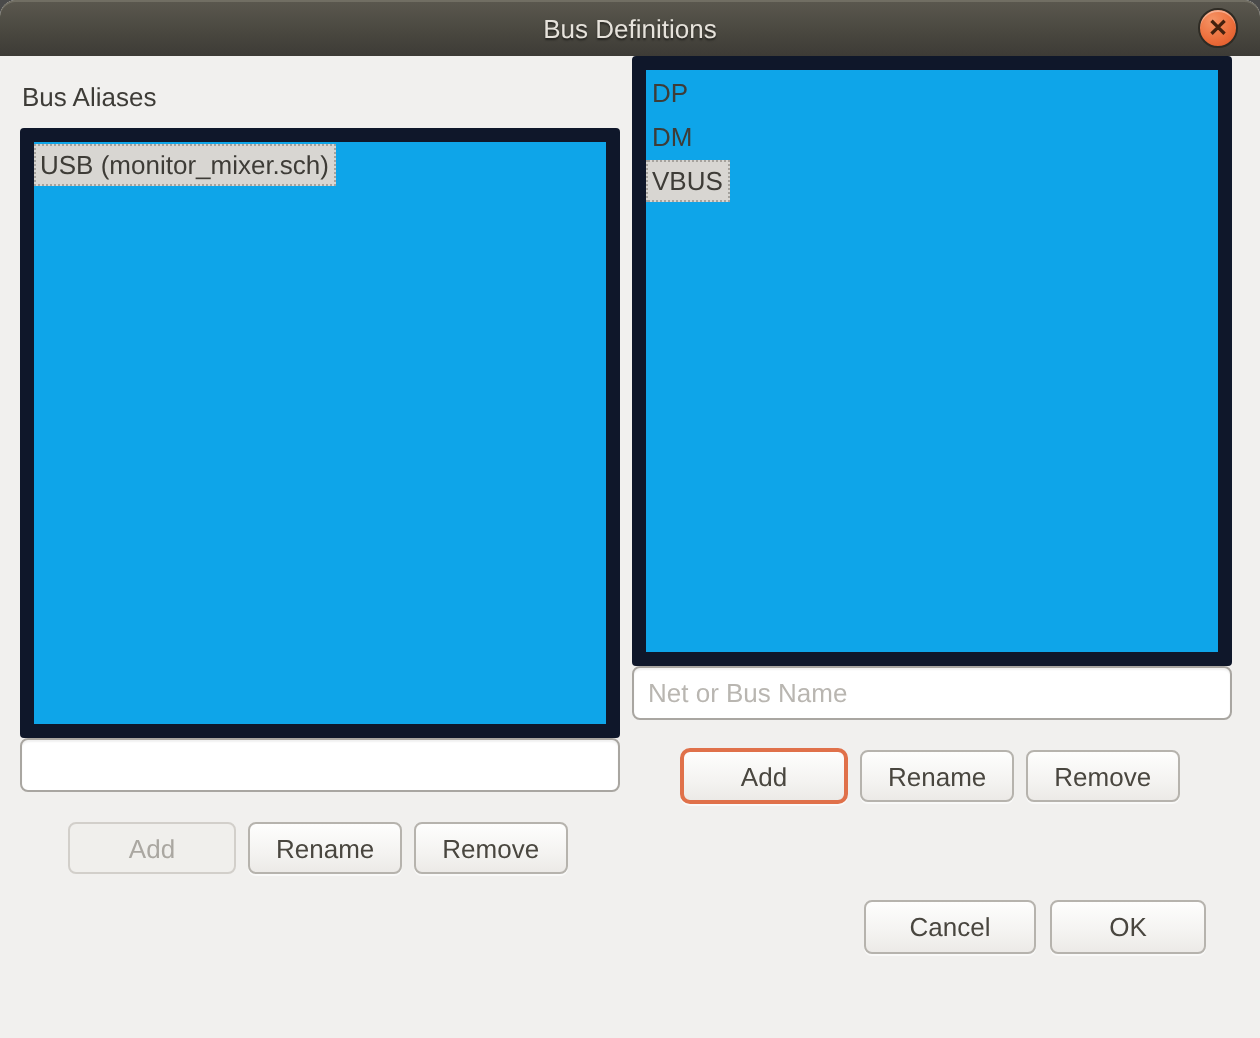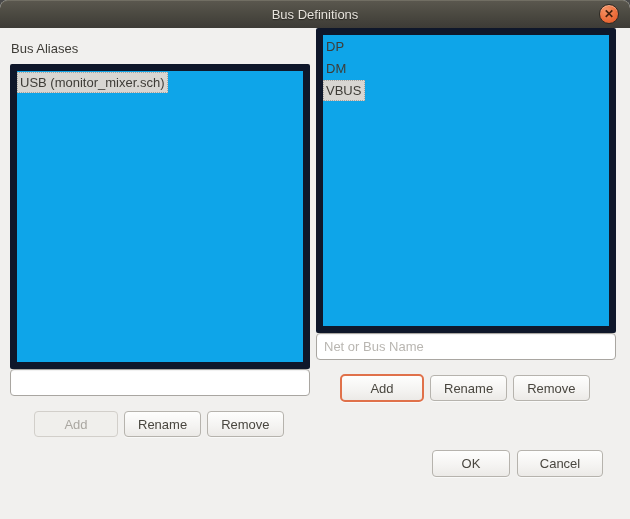--- a/index.html
+++ b/index.html
@@ -113,18 +113,18 @@
         <div class="btn-row">
           <button class="btn focused">Add</button>
           <button class="btn">Rename</button>
           <button class="btn">Remove</button>
         </div>
       </div>
 
     </div>
 
     <div class="footer">
+      <button class="btn btn-cancel">Cancel</button>
       <button class="btn btn-ok">OK</button>
-      <button class="btn btn-cancel">Cancel</button>
     </div>
   </div>
 
 </div>
 
 </body></html>

